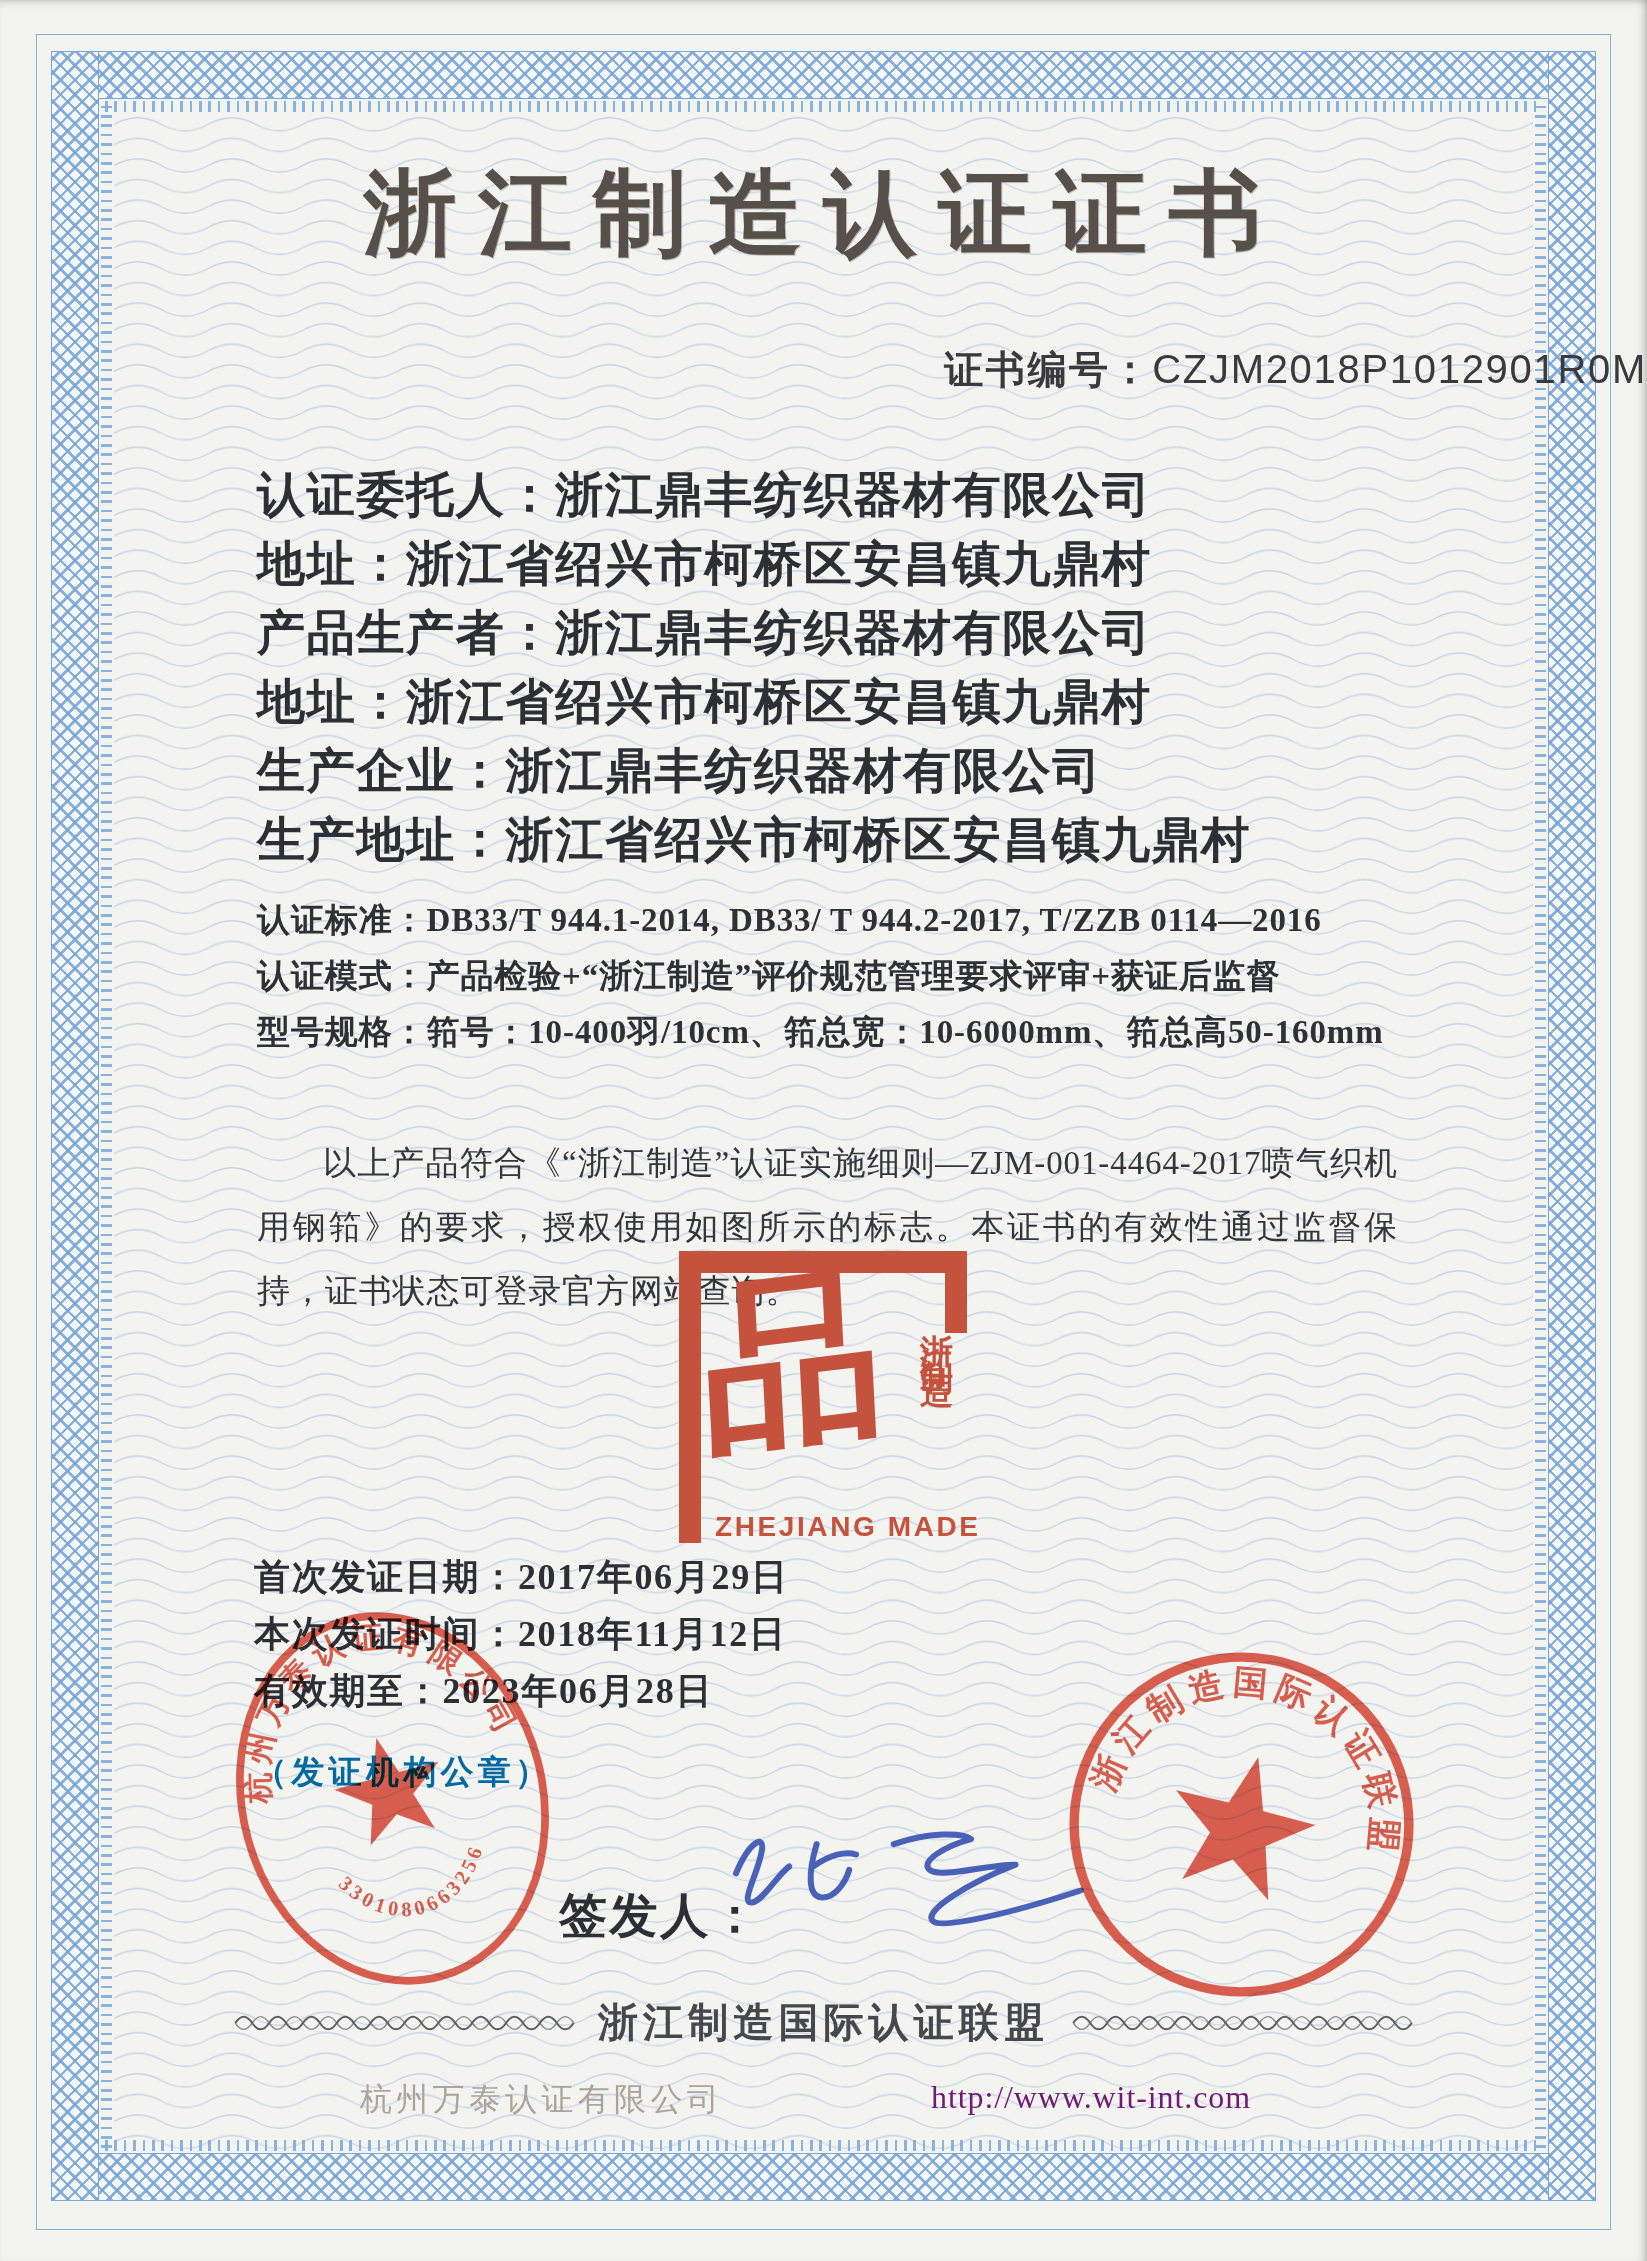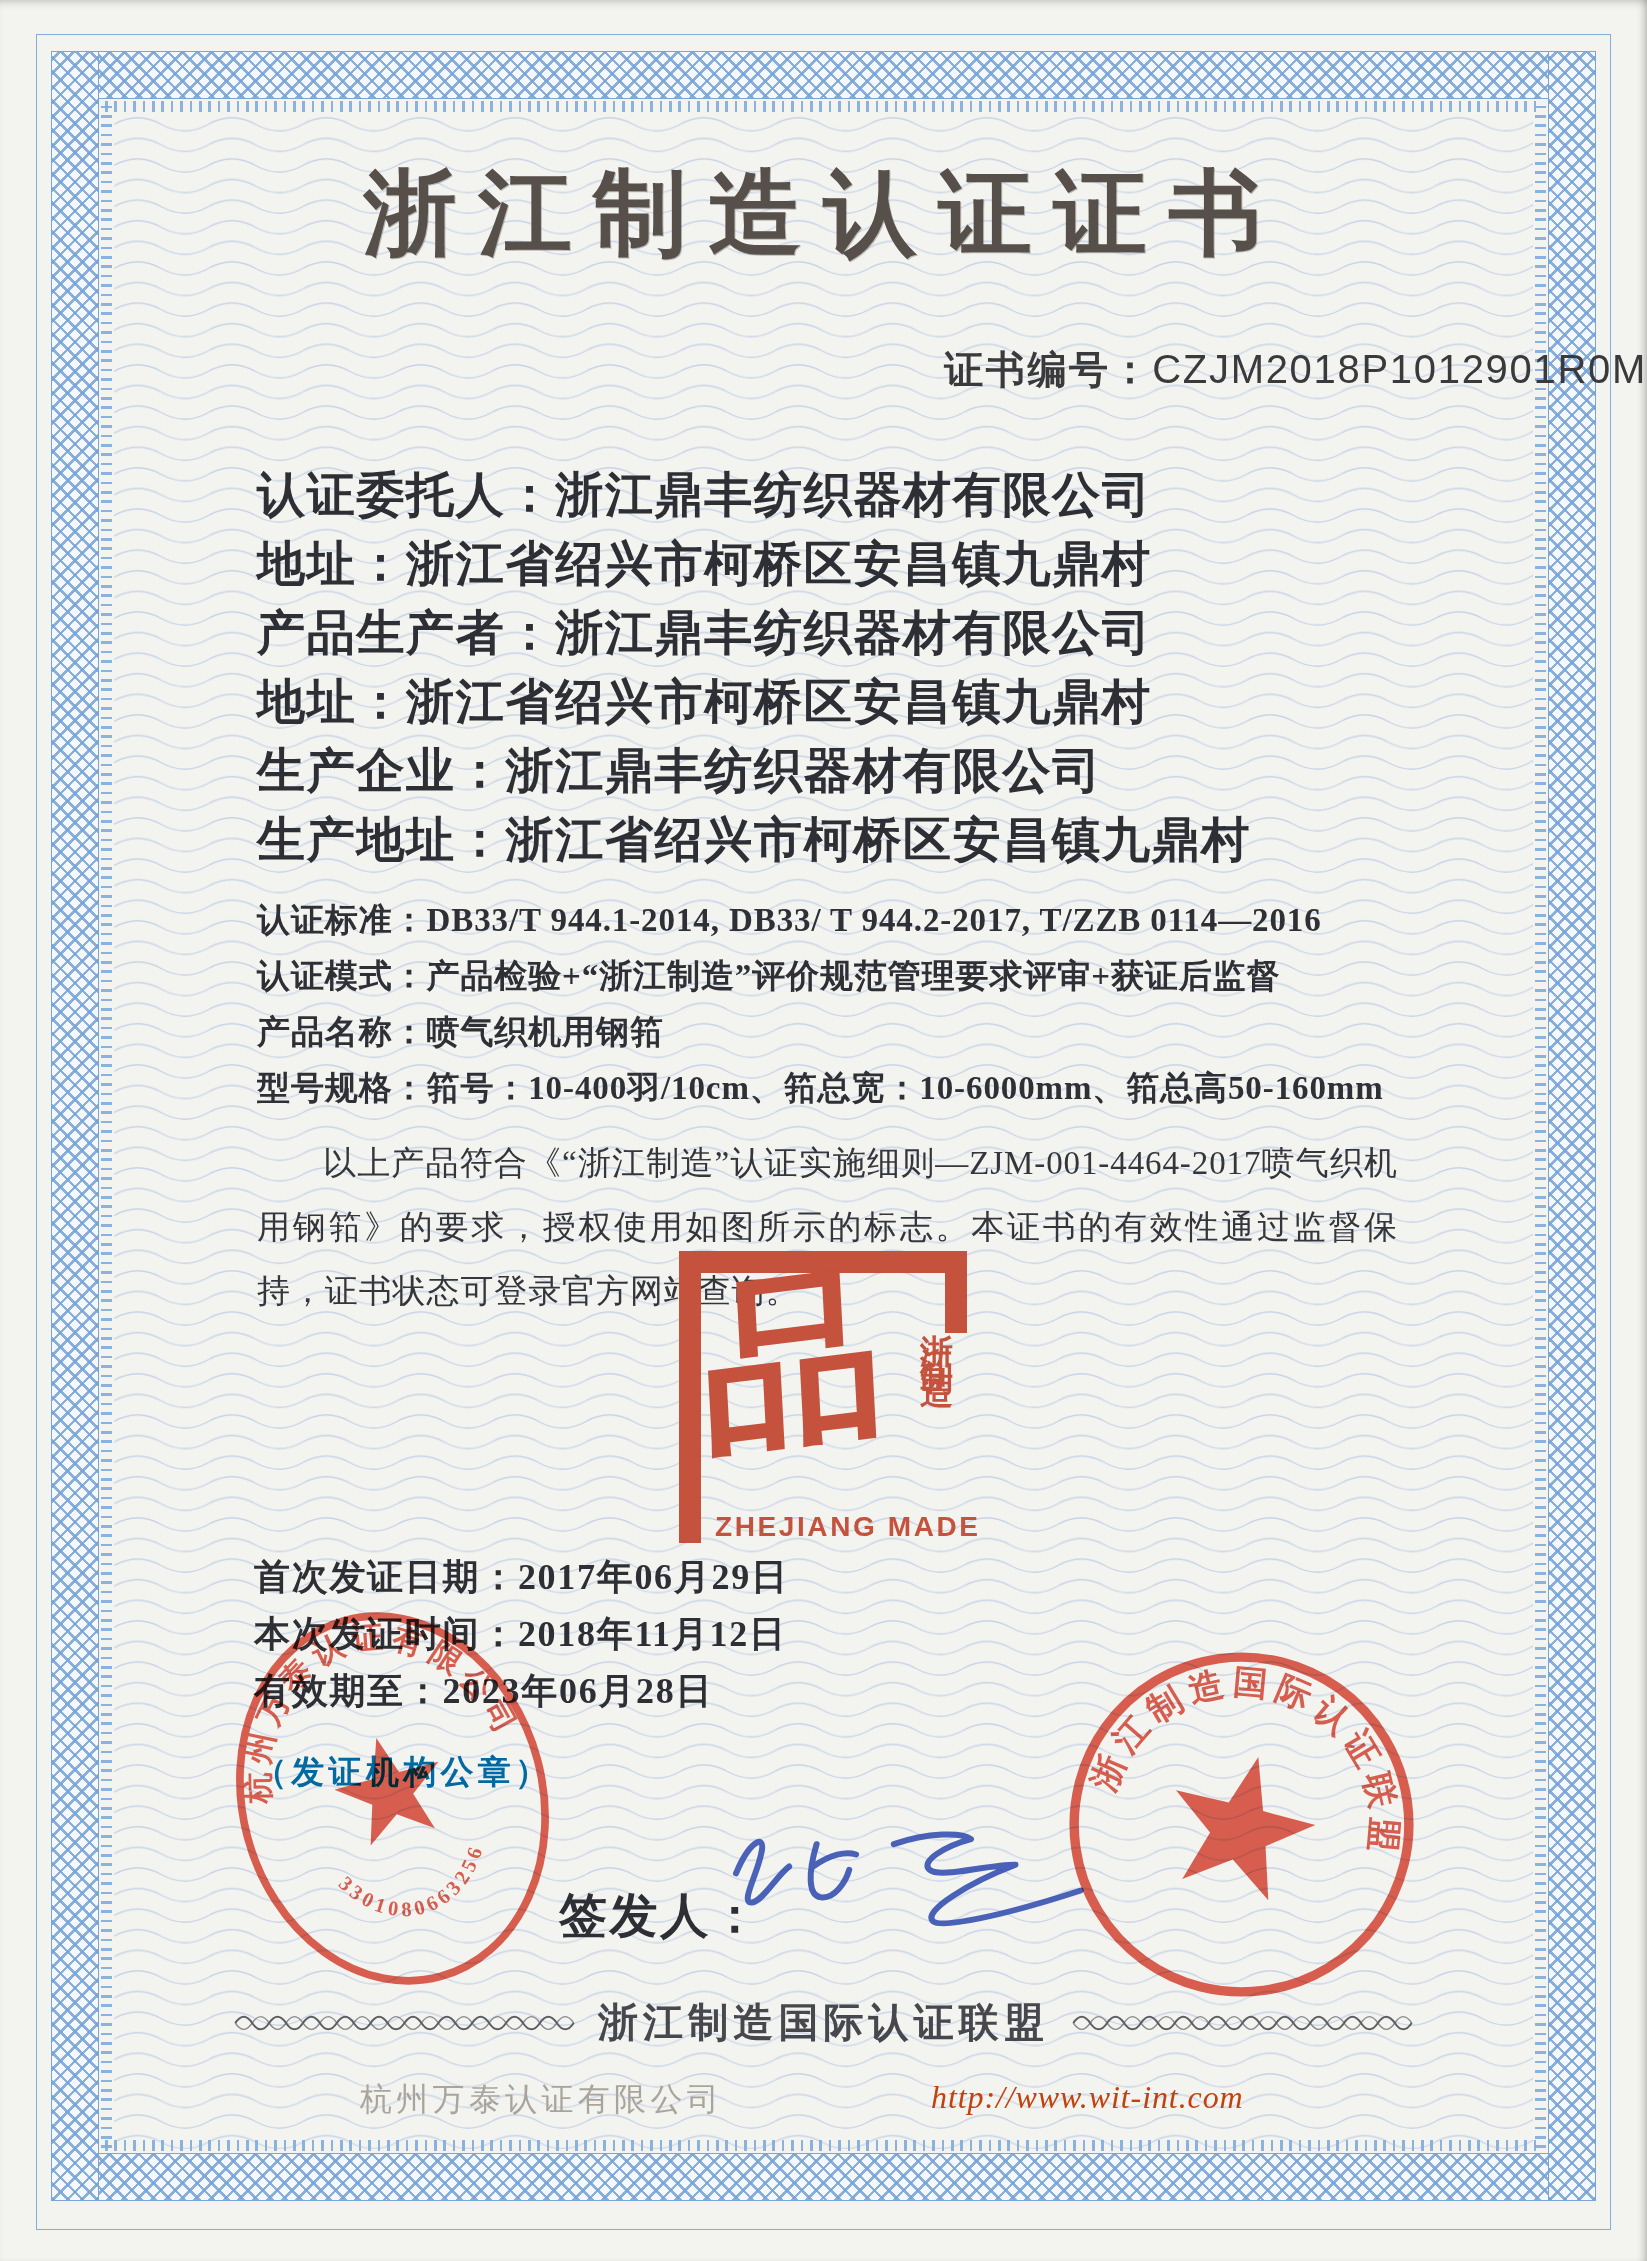--- a/index.html
+++ b/index.html
@@ -62,21 +62,21 @@
   .signer{left:559px;top:1884px;font-size:48px;font-weight:700;color:#2e2f35;letter-spacing:2.6px;}
   .signature{left:712px;top:1791px;width:403px;height:163px;}
   .stamp{mix-blend-mode:multiply;opacity:.84;}
   .stamp-left{left:221px;top:1597px;width:343px;height:403px;}
   .stamp-right{left:1057px;top:1640px;width:369px;height:369px;}
   .stamp text{font-family:"Liberation Serif","DejaVu Serif",serif;font-weight:700;fill:#dd4532;}
   
   .banner{top:1995px;left:0;right:0;display:flex;align-items:center;justify-content:center;gap:22px;}
   .banner-text{font-size:40px;font-weight:700;letter-spacing:5.1px;color:#47484d;white-space:nowrap;}
   .footer-left{left:360px;top:2078px;font-size:32px;color:#a9a59c;letter-spacing:4.3px;}
-  .footer-right{left:931px;top:2079px;font-size:32px;color:#c2410c;letter-spacing:0.9px;font-style:italic;}
+  .footer-right{left:931px;top:2079px;font-size:32px;color:#701a75;letter-spacing:0.9px;}
 </style>
 </head>
 <body>
 
 <div class="paper">
 
   <svg class="waves" xmlns="http://www.w3.org/2000/svg" viewBox="0 0 1654 2372" width="1419" height="2035">
     <defs>
       <pattern id="wavepat" width="110" height="24" patternUnits="userSpaceOnUse">
         <path d="M0 12 C 18 2 37 2 55 12 S 92 22 110 12" fill="none" stroke="#aabfe0" stroke-width="1.6" opacity="0.6"></path>
@@ -106,21 +106,20 @@
     <div class="frow"><span>地址：</span><span>浙江省绍兴市柯桥区安昌镇九鼎村</span></div>
     <div class="frow"><span>产品生产者：</span><span>浙江鼎丰纺织器材有限公司</span></div>
     <div class="frow"><span>地址：</span><span>浙江省绍兴市柯桥区安昌镇九鼎村</span></div>
     <div class="frow"><span>生产企业：</span><span>浙江鼎丰纺织器材有限公司</span></div>
     <div class="frow"><span>生产地址：</span><span>浙江省绍兴市柯桥区安昌镇九鼎村</span></div>
   </div>
 
   <div class="abs details">
     <div class="drow"><span>认证标准：</span><span>DB33/T 944.1-2014, DB33/ T 944.2-2017, T/ZZB 0114—2016</span></div>
     <div class="drow"><span>认证模式：</span><span>产品检验+“浙江制造”评价规范管理要求评审+获证后监督</span></div>
-    <div class="drow"><span>产品名称：</span><span>喷气织机用钢筘</span></div>
     <div class="drow"><span>型号规格：</span><span>筘号：10-400羽/10cm、筘总宽：10-6000mm、筘总高50-160mm</span></div>
   </div>
 
   <p class="abs statement">以上产品符合《“浙江制造”认证实施细则—ZJM-001-4464-2017喷气织机用钢筘》的要求，授权使用如图所示的标志。本证书的有效性通过监督保持，证书状态可登录官方网站查询。</p>
 
   <div class="abs logo">
     <div class="bar bar-top"></div>
     <div class="bar bar-left"></div>
     <div class="bar bar-right"></div>
     <div class="logo-mark">品</div>

